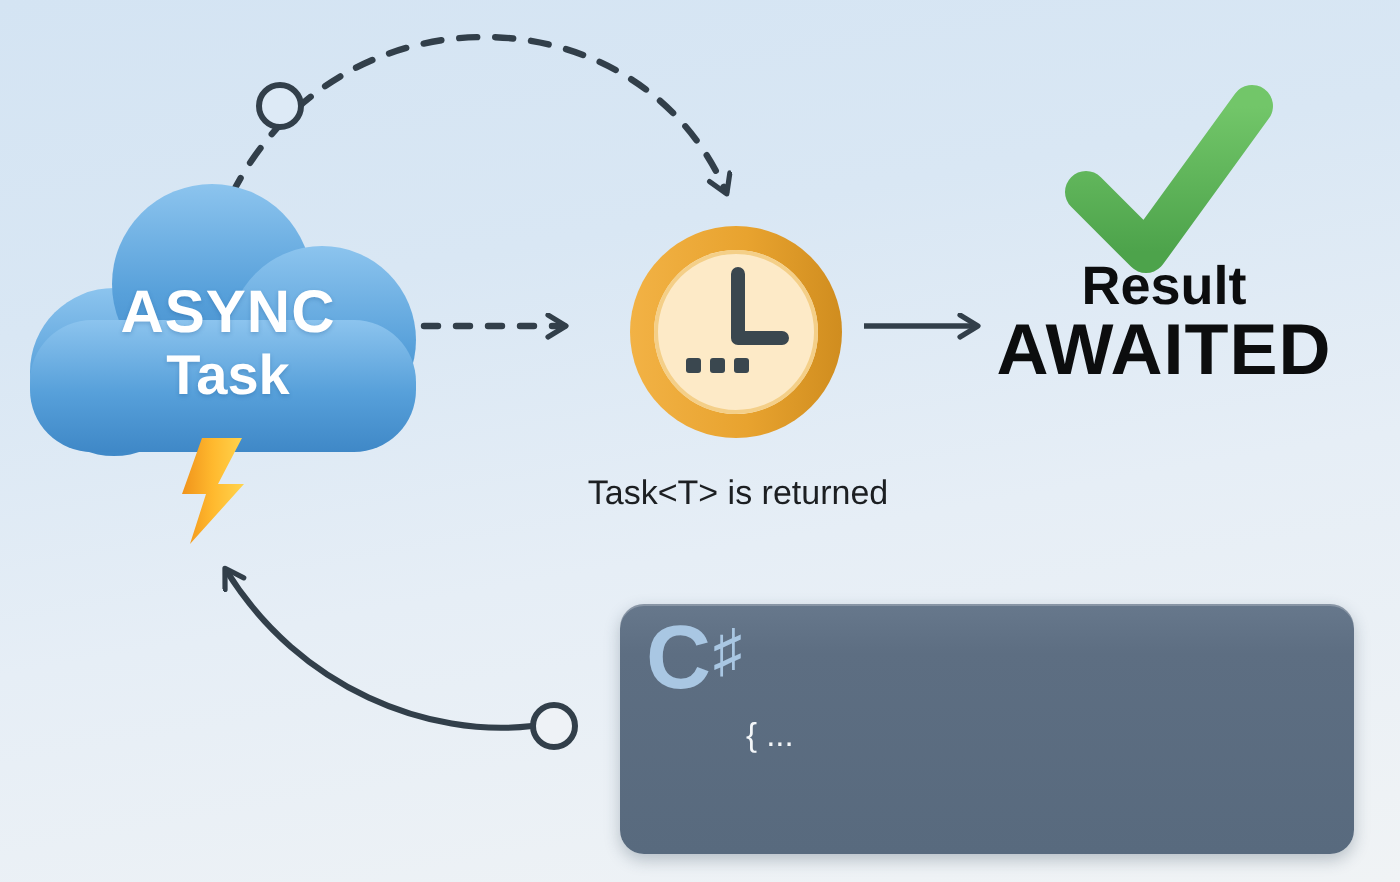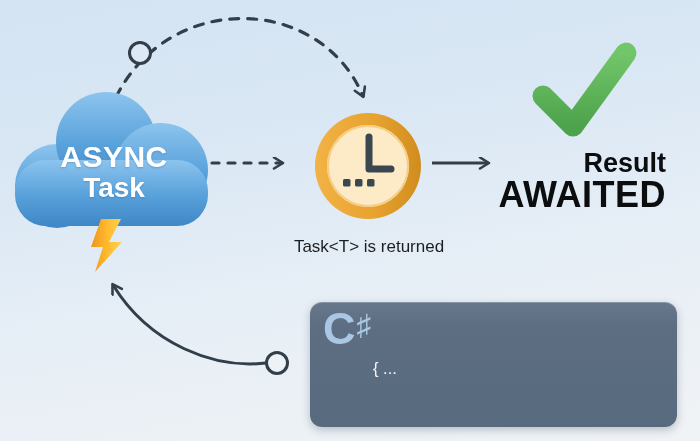--- a/index.html
+++ b/index.html
@@ -21,22 +21,22 @@
   }
   .cloud-label .l1{font-size:30px;line-height:33px;letter-spacing:.5px;}
   .cloud-label .l2{font-size:28px;line-height:30px;}
 
   .caption{
     left:276px;top:237px;width:186px;
     text-align:center;font-size:17px;color:#1c1f22;
   }
 
   .result-label{
-    left:498px;top:148px;width:168px;
-    text-align:right;font-weight:bold;color:#0c0d0e;
+    left:498px;top:128px;width:168px;
+    text-align:center;font-weight:bold;color:#0c0d0e;
   }
   .result-label .l1{font-size:27px;line-height:31px;}
   .result-label .l2{font-size:36px;line-height:31px;letter-spacing:.5px;}
 
   .code-block{
     left:310px;top:302px;width:367px;height:125px;
     background:linear-gradient(180deg,#67788c 0%,#5d6e82 20%,#586a7e 100%);
     border-radius:12px;
     box-shadow:0 3px 8px rgba(40,60,80,.28), inset 0 1px 0 rgba(255,255,255,.22);
   }

